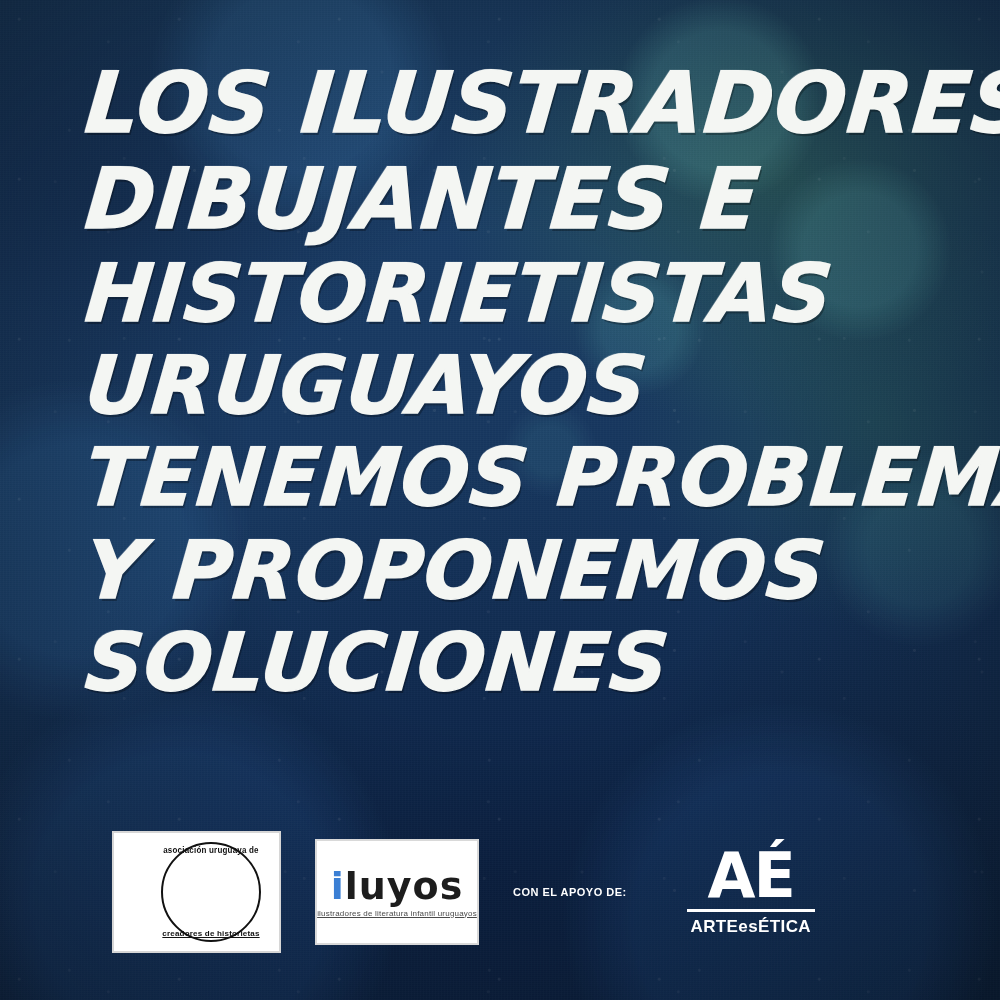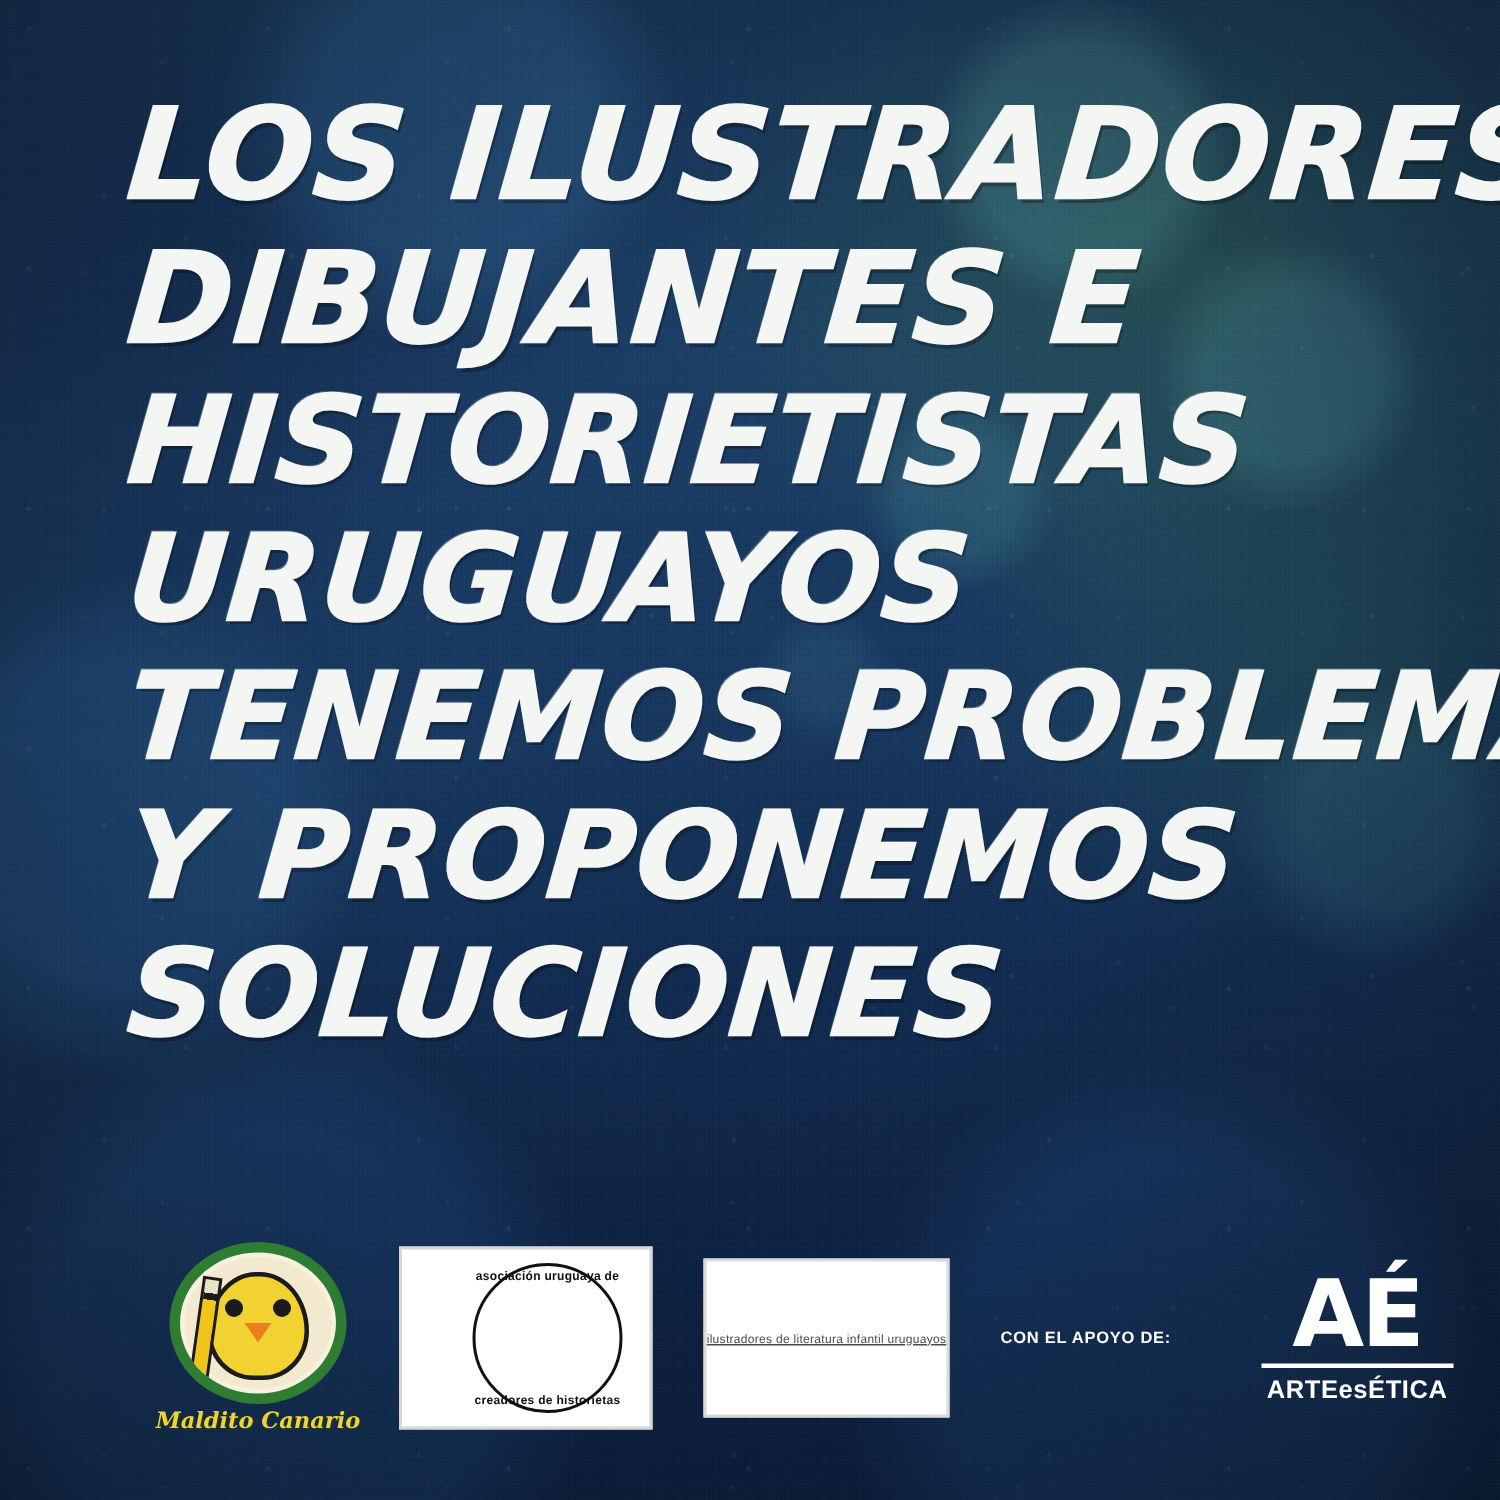--- a/index.html
+++ b/index.html
@@ -211,21 +211,21 @@
     position: absolute;
     left: 0; right: 0;
     text-align: center;
     font-size: 8px;
     font-weight: bold;
     color: #111;
     letter-spacing: .2px;
     font-family: "Liberation Sans", sans-serif;
   }
   .auch .arc-top { top: 6px; transform: scaleY(1.05); }
-  .auch .arc-bottom { bottom: 6px; }
+  .auch .arc-bottom { bottom: 6px; text-decoration: underline; }
   .auch .word {
     position: absolute;
     left: 50%; top: 50%;
     transform: translate(-50%,-50%);
     font-family: "DejaVu Sans", sans-serif;
     font-weight: bold;
     font-size: 34px;
     color: #111;
     letter-spacing: -1px;
   }
@@ -314,43 +314,36 @@
     <div class="line l2">DIBUJANTES E</div>
     <div class="line l3">HISTORIETISTAS</div>
     <div class="line l4">URUGUAYOS</div>
     <div class="line l5">TENEMOS PROBLEMAS</div>
     <div class="line l6">Y PROPONEMOS</div>
     <div class="line l7">SOLUCIONES</div>
   </div>
 
   <div id="logos">
 
-    <div class="logo-box">
-      <div class="canario">
-        <div class="disc">
-          <div class="bird"></div>
-          <div class="beak"></div>
-          <div class="pencil"></div>
-        </div>
-        <div class="name">Maldito Canario</div>
-      </div>
-    </div>
 
     <div class="logo-box">
       <div class="auch">
         <div class="ring">
           <div class="circle-line"></div>
           <div class="arc-top">asociación uruguaya de</div>
           <div class="arc-bottom">creadores de historietas</div>
         </div>
       </div>
     </div>
 
     <div class="logo-box">
       <div class="iluyos">
+        <div class="word">
+          <span class="accent">i</span><span>luyos</span>
+        </div>
         <div class="sub">ilustradores de literatura infantil uruguayos</div>
       </div>
     </div>
 
     <div class="apoyo">CON EL APOYO DE:</div>
 
     <div class="ae">
       <div class="mark">AÉ</div>
       <div class="rule"></div>
       <div class="sub">ARTEesÉTICA</div>

